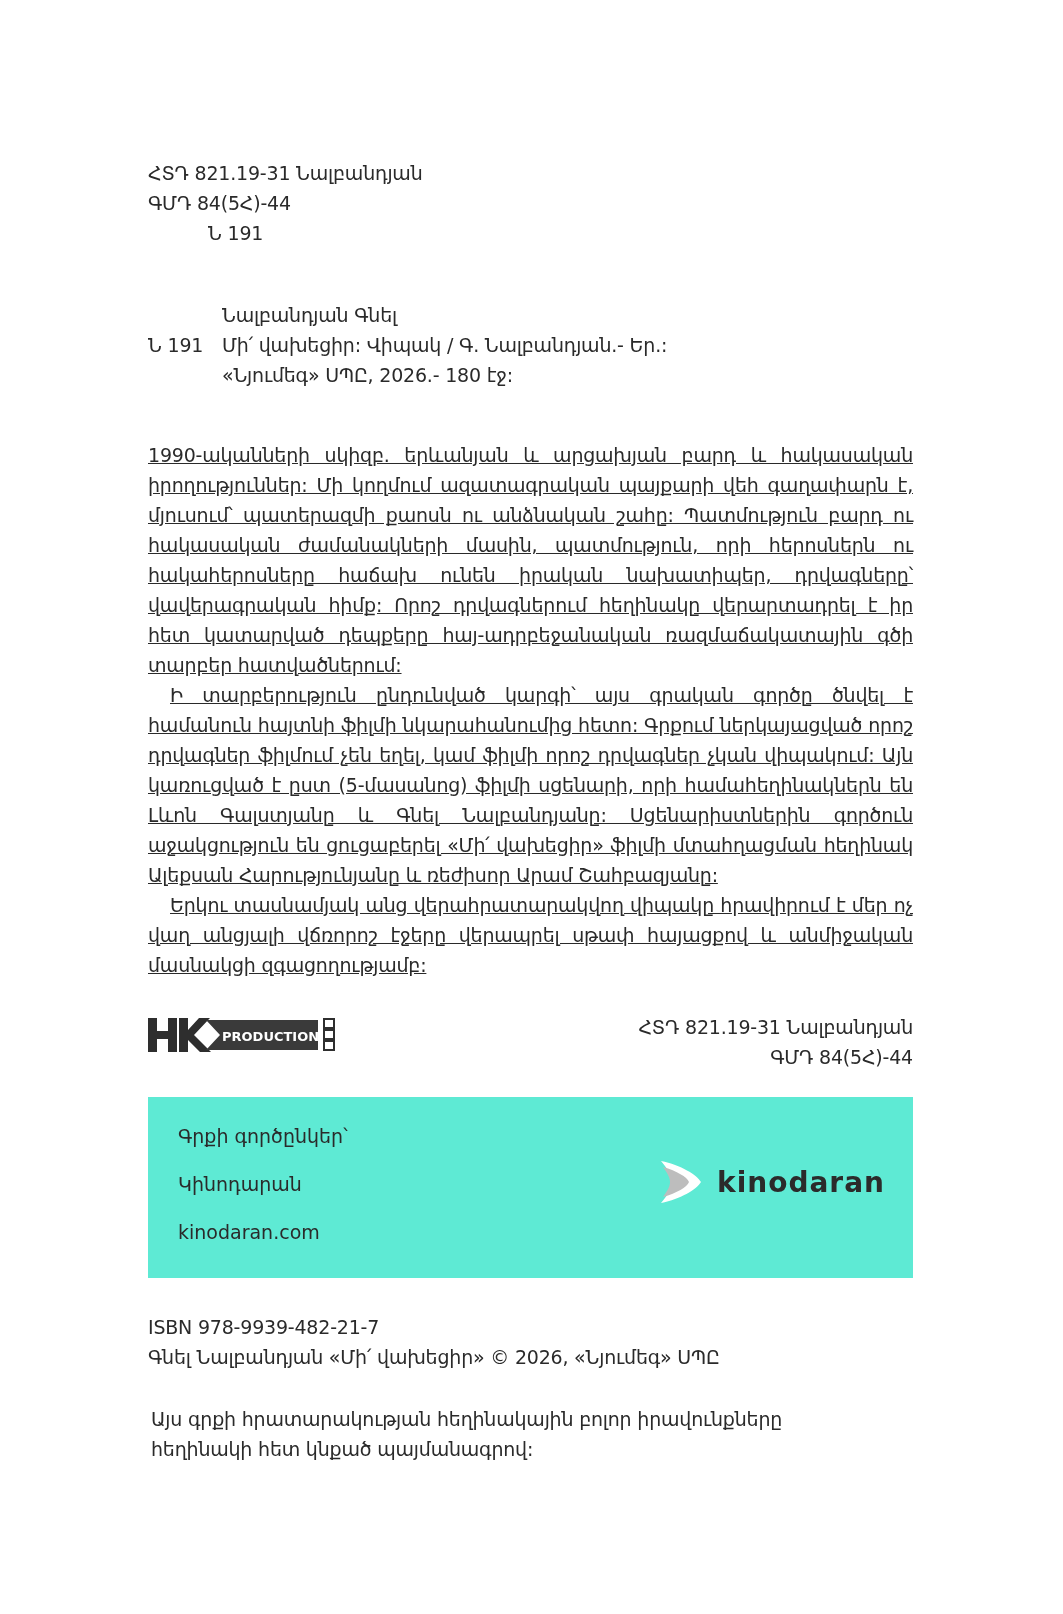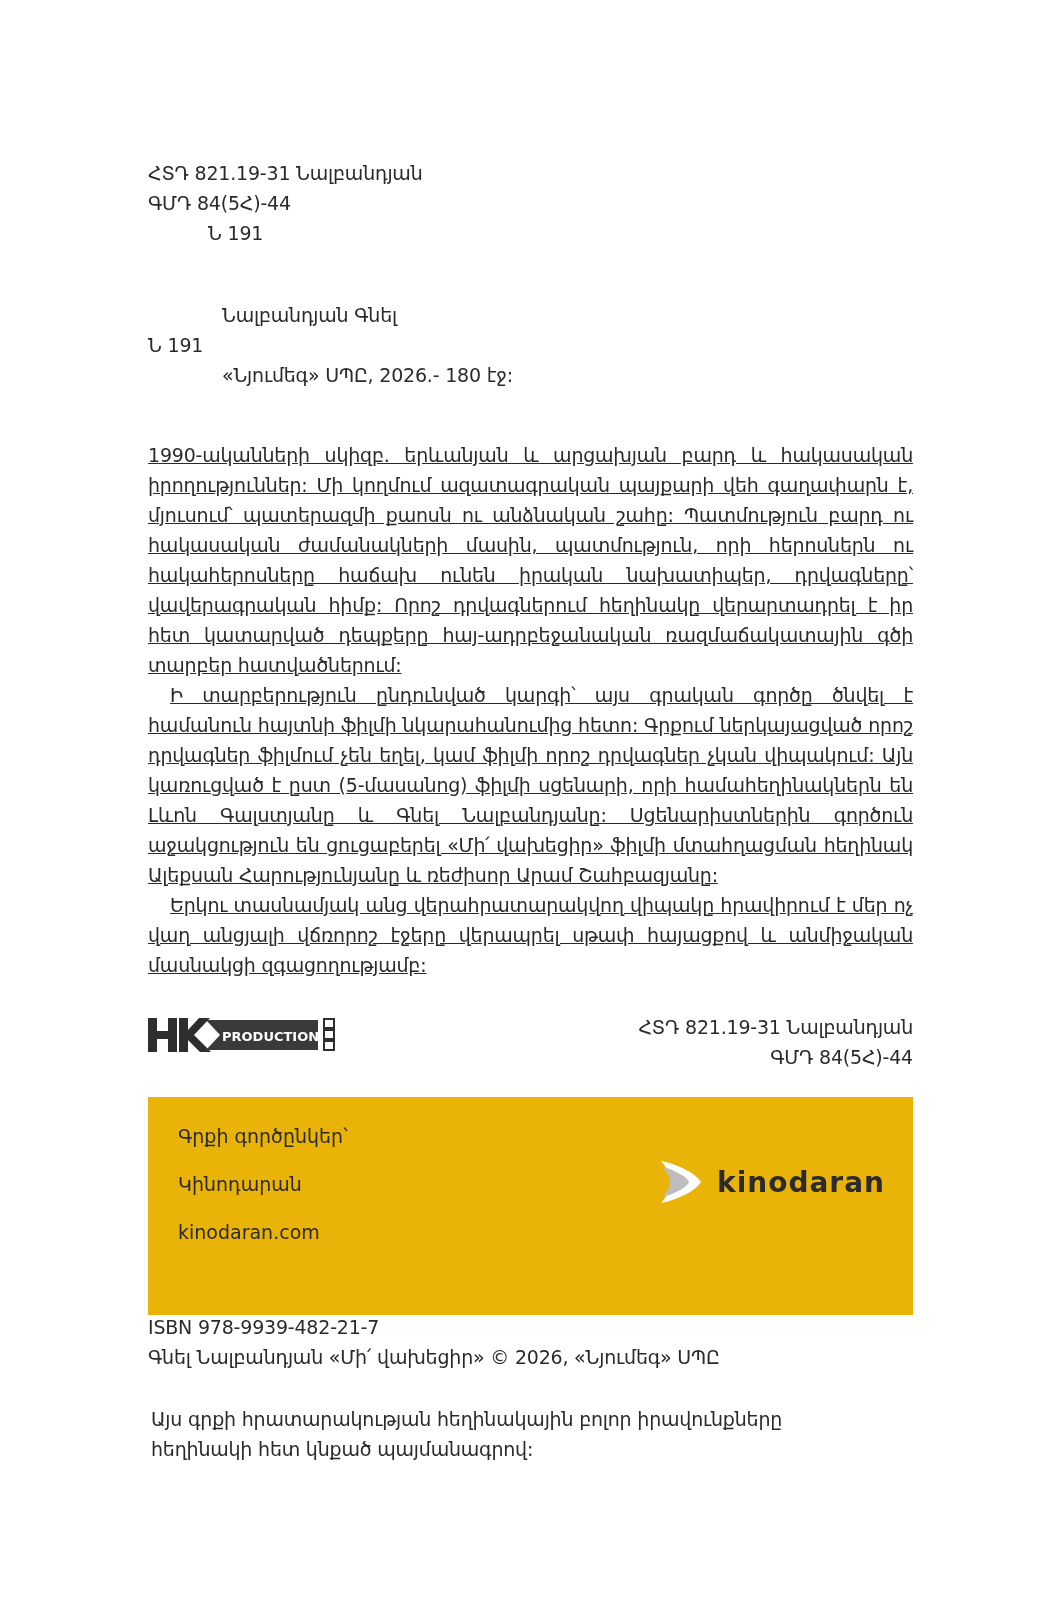--- a/index.html
+++ b/index.html
@@ -21,22 +21,22 @@
     .annotation { position: absolute; top: 440px; left: 0; width: 765px;
       text-align: justify; text-decoration: underline; }
     .annotation p { margin: 0; }
     .annotation p.ind { text-indent: 22px; }
 
     .logo-row { position: absolute; top: 1012px; left: 0; width: 765px; height: 70px; }
     .hk-logo { position: absolute; left: 0; top: 4px; width: 188px; height: 38px; }
     .codes-right { position: absolute; right: 0; top: 0; text-align: right; }
     .codes-right div { height: 30px; white-space: nowrap; }
 
-    .producer-box { position: absolute; top: 1097px; left: 0; width: 765px; height: 218px;
-      background: #eab308; }
+    .producer-box { position: absolute; top: 1097px; left: 0; width: 765px; height: 181px;
+      background: #5eead4; }
     .producer-lines { position: absolute; left: 30px; top: 24px; }
     .producer-lines div { height: 48px; font-size: 19px; line-height: 30px; white-space: nowrap; }
     .kino-logo { position: absolute; right: 28px; top: 62px; display: flex; align-items: center; }
     .kino-mark { width: 44px; height: 46px; margin-right: 14px; }
     .kino-word { font-family: "DejaVu Sans", sans-serif; font-weight: bold; font-size: 28px;
       color: #2b2b2b; letter-spacing: 1px; }
 
     .isbn { position: absolute; top: 1312px; left: 0; }
     .isbn div { height: 30px; white-space: nowrap; }
     .rights { position: absolute; top: 1404px; left: 3px; }
@@ -53,20 +53,21 @@
     <div class="indent">Ն 191</div>
   </div>
 
   <div class="catalog txt">
     <div class="row">
         <span class="mark"></span>
         <span>Նալբանդյան Գնել</span>
       </div>
     <div class="row">
         <span class="mark">Ն 191</span>
+        <span>Մի՛ վախեցիր: Վիպակ / Գ. Նալբանդյան.- Եր.:</span>
       </div>
     <div class="row">
         <span class="mark"></span>
         <span>«Նյումեգ» ՍՊԸ, 2026.- 180 էջ:</span>
       </div>
   </div>
 
   <div class="annotation txt">
     <p>1990-ականների սկիզբ. երևանյան և արցախյան բարդ և հակասական իրողություններ: Մի կողմում ազատագրական պայքարի վեհ գաղափարն է, մյուսում՝ պատերազմի քաոսն ու անձնական շահը: Պատմություն բարդ ու հակասական ժամանակների մասին, պատմություն, որի հերոսներն ու հակահերոսները հաճախ ունեն իրական նախատիպեր, դրվագները՝ վավերագրական հիմք: Որոշ դրվագներում հեղինակը վերարտադրել է իր հետ կատարված դեպքերը հայ-ադրբեջանական ռազմաճակատային գծի տարբեր հատվածներում:</p>
     <p class="ind">Ի տարբերություն ընդունված կարգի՝ այս գրական գործը ծնվել է համանուն հայտնի ֆիլմի նկարահանումից հետո: Գրքում ներկայացված որոշ դրվագներ ֆիլմում չեն եղել, կամ ֆիլմի որոշ դրվագներ չկան վիպակում: Այն կառուցված է ըստ (5-մասանոց) ֆիլմի սցենարի, որի համահեղինակներն են Լևոն Գալստյանը և Գնել Նալբանդյանը: Սցենարիստներին գործուն աջակցություն են ցուցաբերել «Մի՛ վախեցիր» ֆիլմի մտահղացման հեղինակ Ալեքսան Հարությունյանը և ռեժիսոր Արամ Շահբազյանը:</p>

